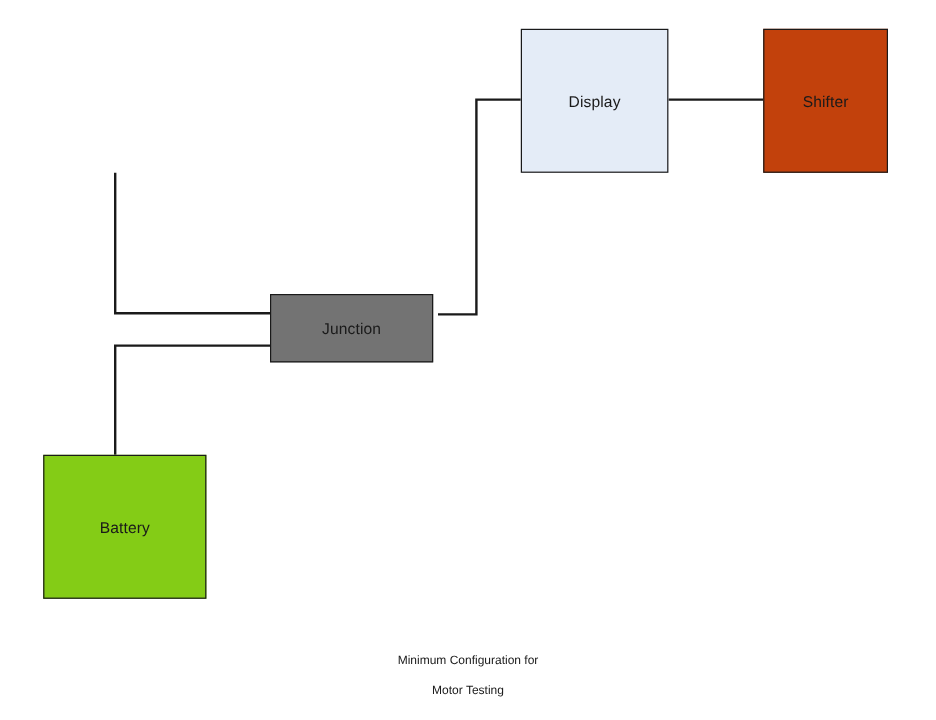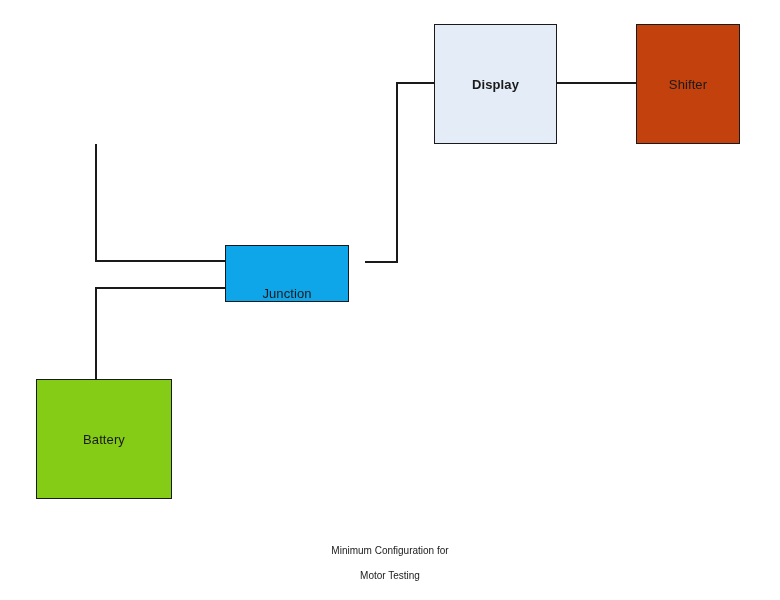--- a/index.html
+++ b/index.html
@@ -36,21 +36,21 @@
   .node-label {
     font-family: "Liberation Sans", sans-serif;
     font-size: 13px;
     line-height: 15px;
     color: #1a1a1a;
     text-align: center;
     white-space: nowrap;
     letter-spacing: 0.1px;
   }
   #node-motor   { left: 36px;  top: 24px;  width: 120px; height: 120px; }
-  #node-display { left: 434px; top: 24px;  width: 123px; height: 120px; font-weight: bold; }
+  #node-display { left: 434px; top: 24px;  width: 123px; height: 120px; }
   #node-shifter { left: 636px; top: 24px;  width: 121px; height: 120px; }
   #node-junction{ left: 225px; top: 245px; width: 140px; height: 57px;  }
   #node-battery { left: 36px;  top: 379px; width: 120px; height: 120px; }
 
   #diagram-caption {
     position: absolute;
     left: 0;
     top: 538px;
     width: 780px;
     text-align: center;
@@ -77,21 +77,21 @@
 
 
   <div class="node-box" id="node-display" style="left: 434px; top: 24px; width: 123px; height: 120px; background: rgb(228, 236, 247); border-color: rgb(26, 26, 26);">
     <span class="node-label">Display</span>
   </div>
 
   <div class="node-box" id="node-shifter" style="left: 636px; top: 24px; width: 104px; height: 120px; background: #c2410c; border-color: rgb(26, 26, 26);">
     <span class="node-label">Shifter</span>
   </div>
 
-  <div class="node-box" id="node-junction" style="left: 225px; top: 245px; width: 124px; height: 57px; background: #0ea5e9; border-color: rgb(26, 26, 26); align-items: flex-end;">
+  <div class="node-box" id="node-junction" style="left: 225px; top: 245px; width: 136px; height: 57px; background: #737373; border-color: rgb(26, 26, 26);">
     <span class="node-label">Junction</span>
   </div>
 
   <div class="node-box" id="node-battery" style="left: 36px; top: 379px; width: 136px; height: 120px; background: #84cc16; border-color: rgb(26, 26, 26);">
     <span class="node-label">Battery</span>
   </div>
 
   <div id="diagram-caption">
     <span class="caption-line">Minimum Configuration for</span>
     <span class="caption-line">Motor Testing</span>

